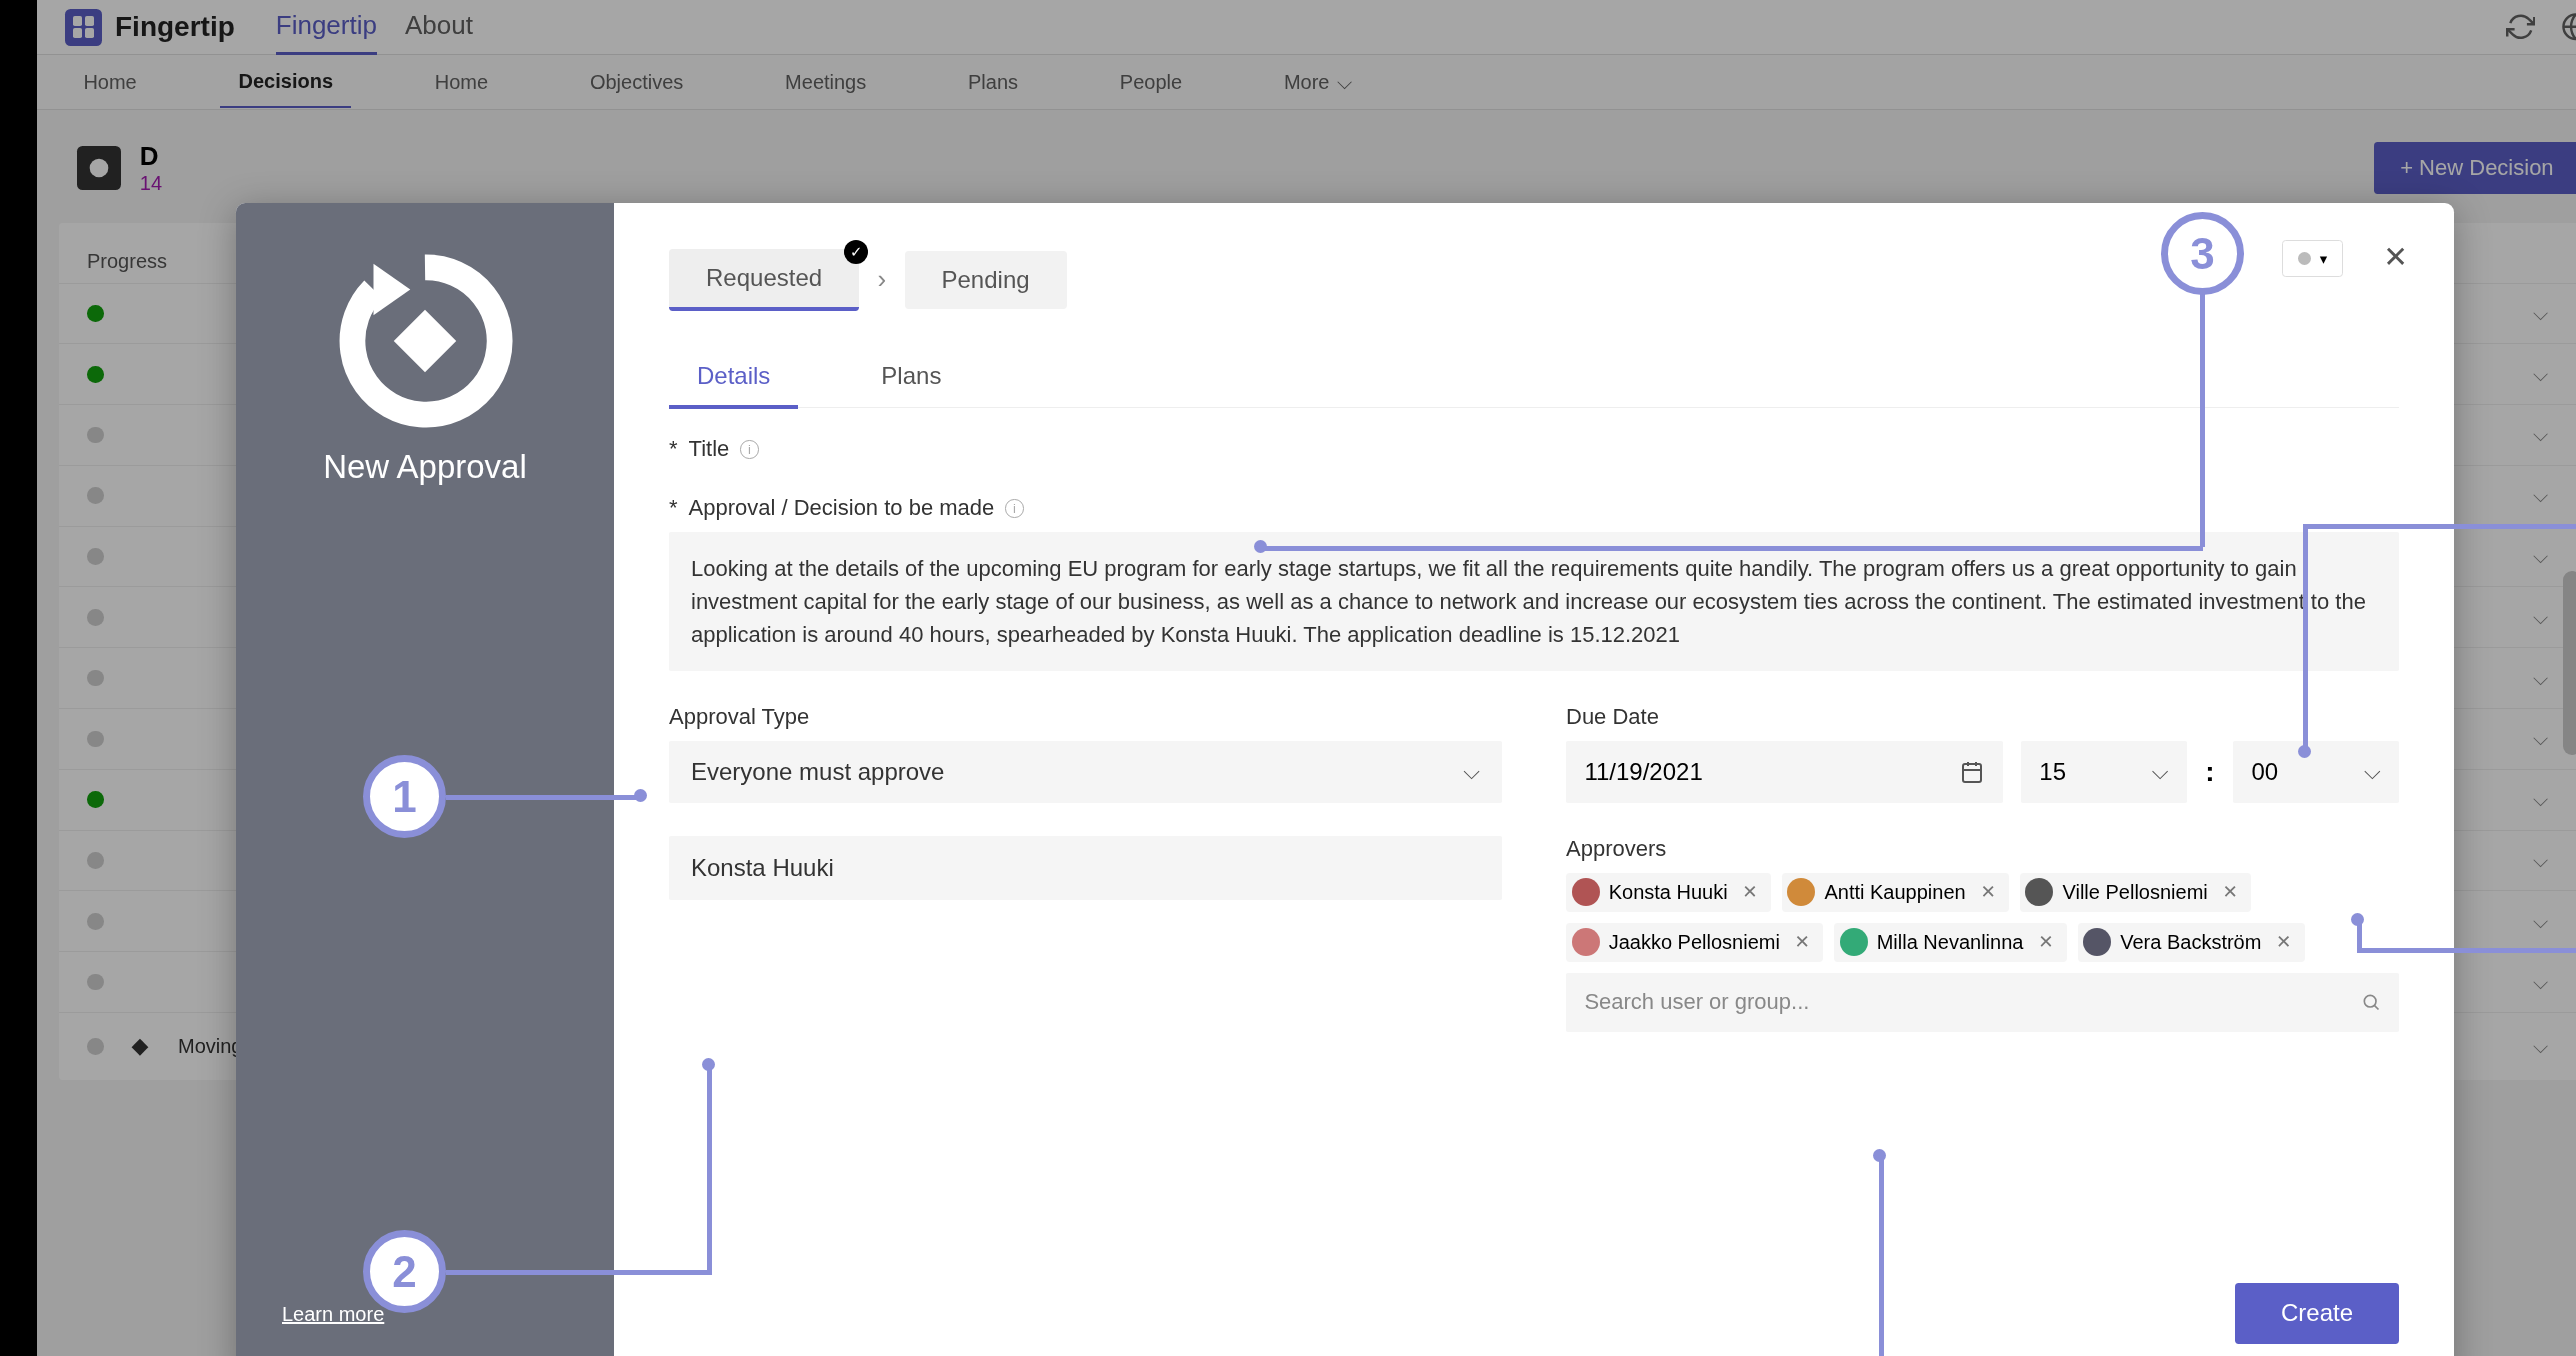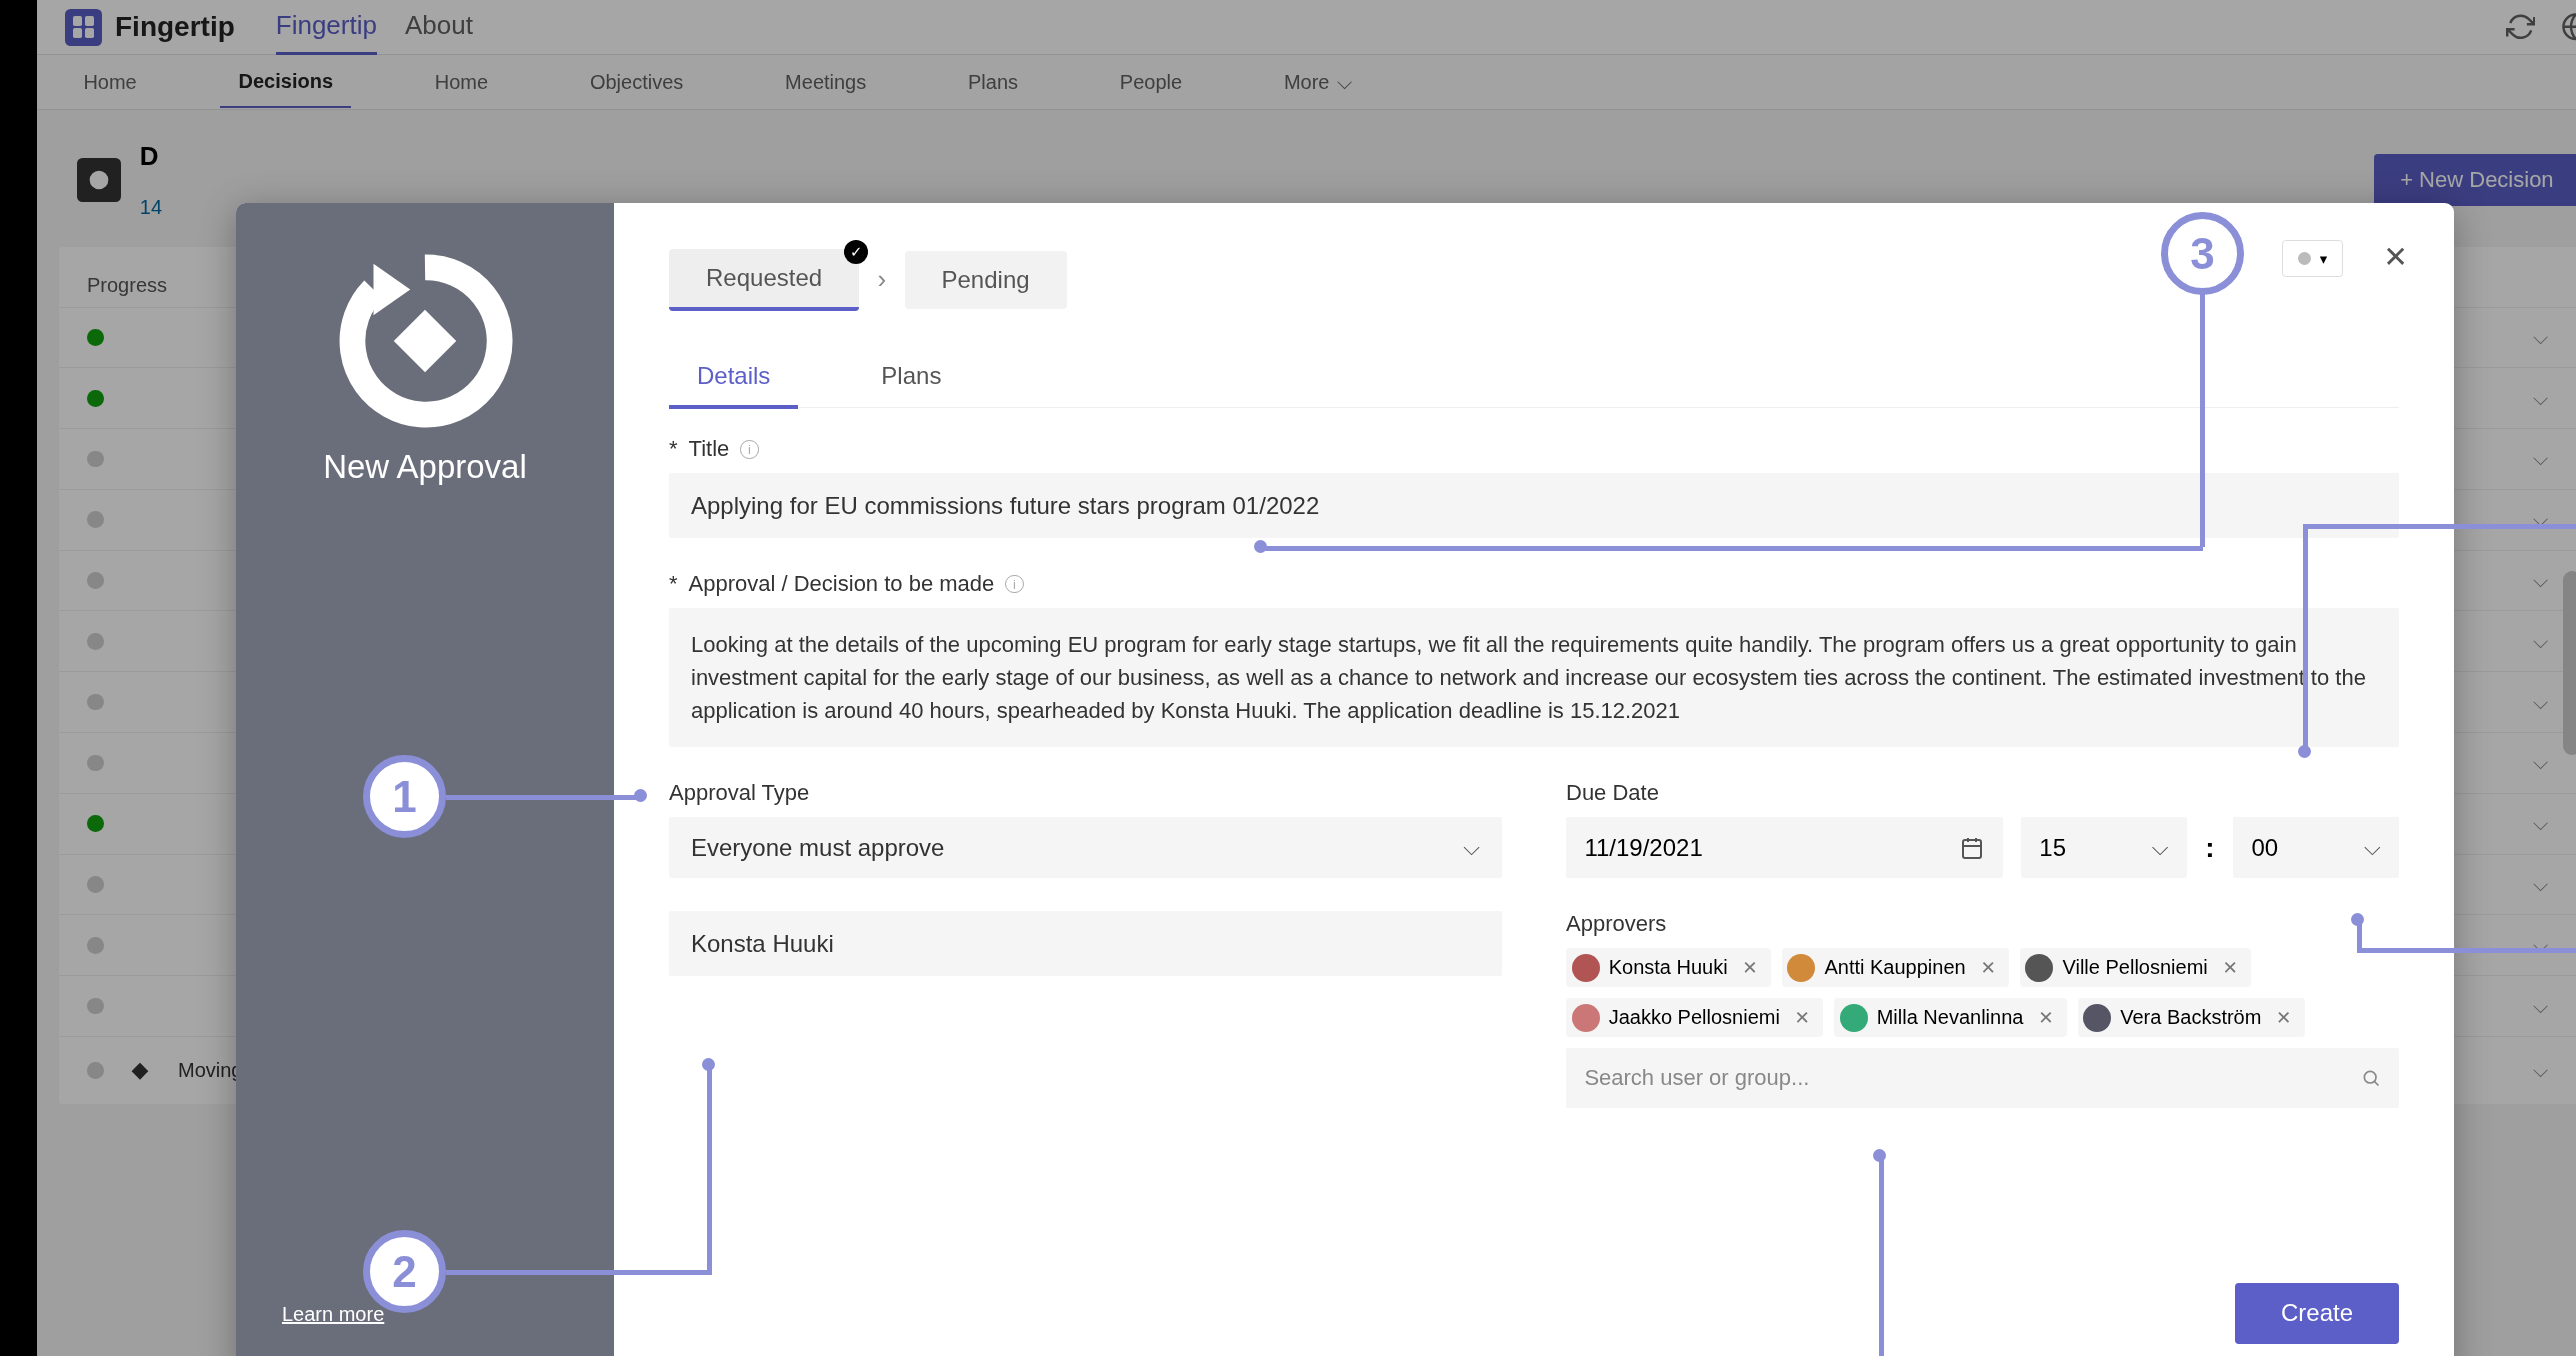--- a/index.html
+++ b/index.html
@@ -23,21 +23,21 @@
 .sub-nav { height: 55px; display: flex; align-items: center; padding: 0 28px; gap: 65px; border-bottom: 0.9px solid #e0e0e0; background: #fafafa; }
 .sub-nav-item { font-size: 20px; color: #616161; padding: 13px 18.4px; cursor: pointer; }
 .sub-nav-item.active { font-weight: 600; color: #242424; border-bottom: 2.8px solid #5b5fc7; }
 .more-item { display: flex; align-items: center; gap: 7.4px; }
 
 
 .main-backdrop { position: relative; padding: 22px; background: #f5f5f5; height: calc(100% - 111px); }
 .page-header { display: flex; align-items: center; gap: 18.4px; padding: 9.2px 18.4px; }
 .page-icon { width: 44px; height: 44px; background: #333; border-radius: 5.5px; display:flex; align-items:center; justify-content:center; }
 .page-title { font-size: 26px; font-weight: 700; }
-.page-count { font-size: 20px; color: #0369a1; margin-top: 24px; }
+.page-count { font-size: 20px; color: #a21caf; }
 .new-decision-btn { margin-left: auto; background: #5b5fc7; color: #fff; padding: 13px 26px; border-radius: 3.7px; font-size: 22px; cursor: pointer; }
 
 .table-back { background: #fff; margin-top: 18.4px; border-radius: 3.7px; padding-top: 18.4px; }
 .table-header { display: flex; padding: 9.2px 28px; font-size: 20px; color: #555; }
 .table-rows { }
 .row { display: flex; align-items: center; padding: 18.4px 28px; border-top: 0.9px solid #eee; font-size: 20px; color: #333; gap: 28px; }
 .dot { width: 16.6px; height: 16.6px; border-radius: 50%; background: #d0d0d0; flex-shrink: 0; }
 .dot.green { background: #13a10e; }
 .row .title-cell { flex: 1; overflow: hidden; text-overflow: ellipsis; white-space: nowrap; }
 .row .share-cell { width: 111px; }
@@ -294,21 +294,20 @@
         <div class="detail-tab">Plans</div>
       </div>
 
       <div class="form-area">
         <div class="field-block">
           <div class="field-label">
             <span class="req">*</span>
             <span>Title</span>
             <span class="info-ico">i</span>
           </div>
-          <input class="text-input" value="Applying for EU commissions future stars program 01/2022" style="">
         </div>
 
         <div class="field-block">
           <div class="field-label">
             <span class="req">*</span>
             <span>Approval / Decision to be made</span>
             <span class="info-ico">i</span>
           </div>
           <div class="textarea" contenteditable="true" style="">Looking at the details of the upcoming EU program for early stage startups, we fit all the requirements quite handily. The program offers us a great opportunity to gain investment capital for the early stage of our business, as well as a chance to network and increase our ecosystem ties across the continent. The estimated investment to the application is around 40 hours, spearheaded by Konsta Huuki. The application deadline is 15.12.2021</div>
         </div>

